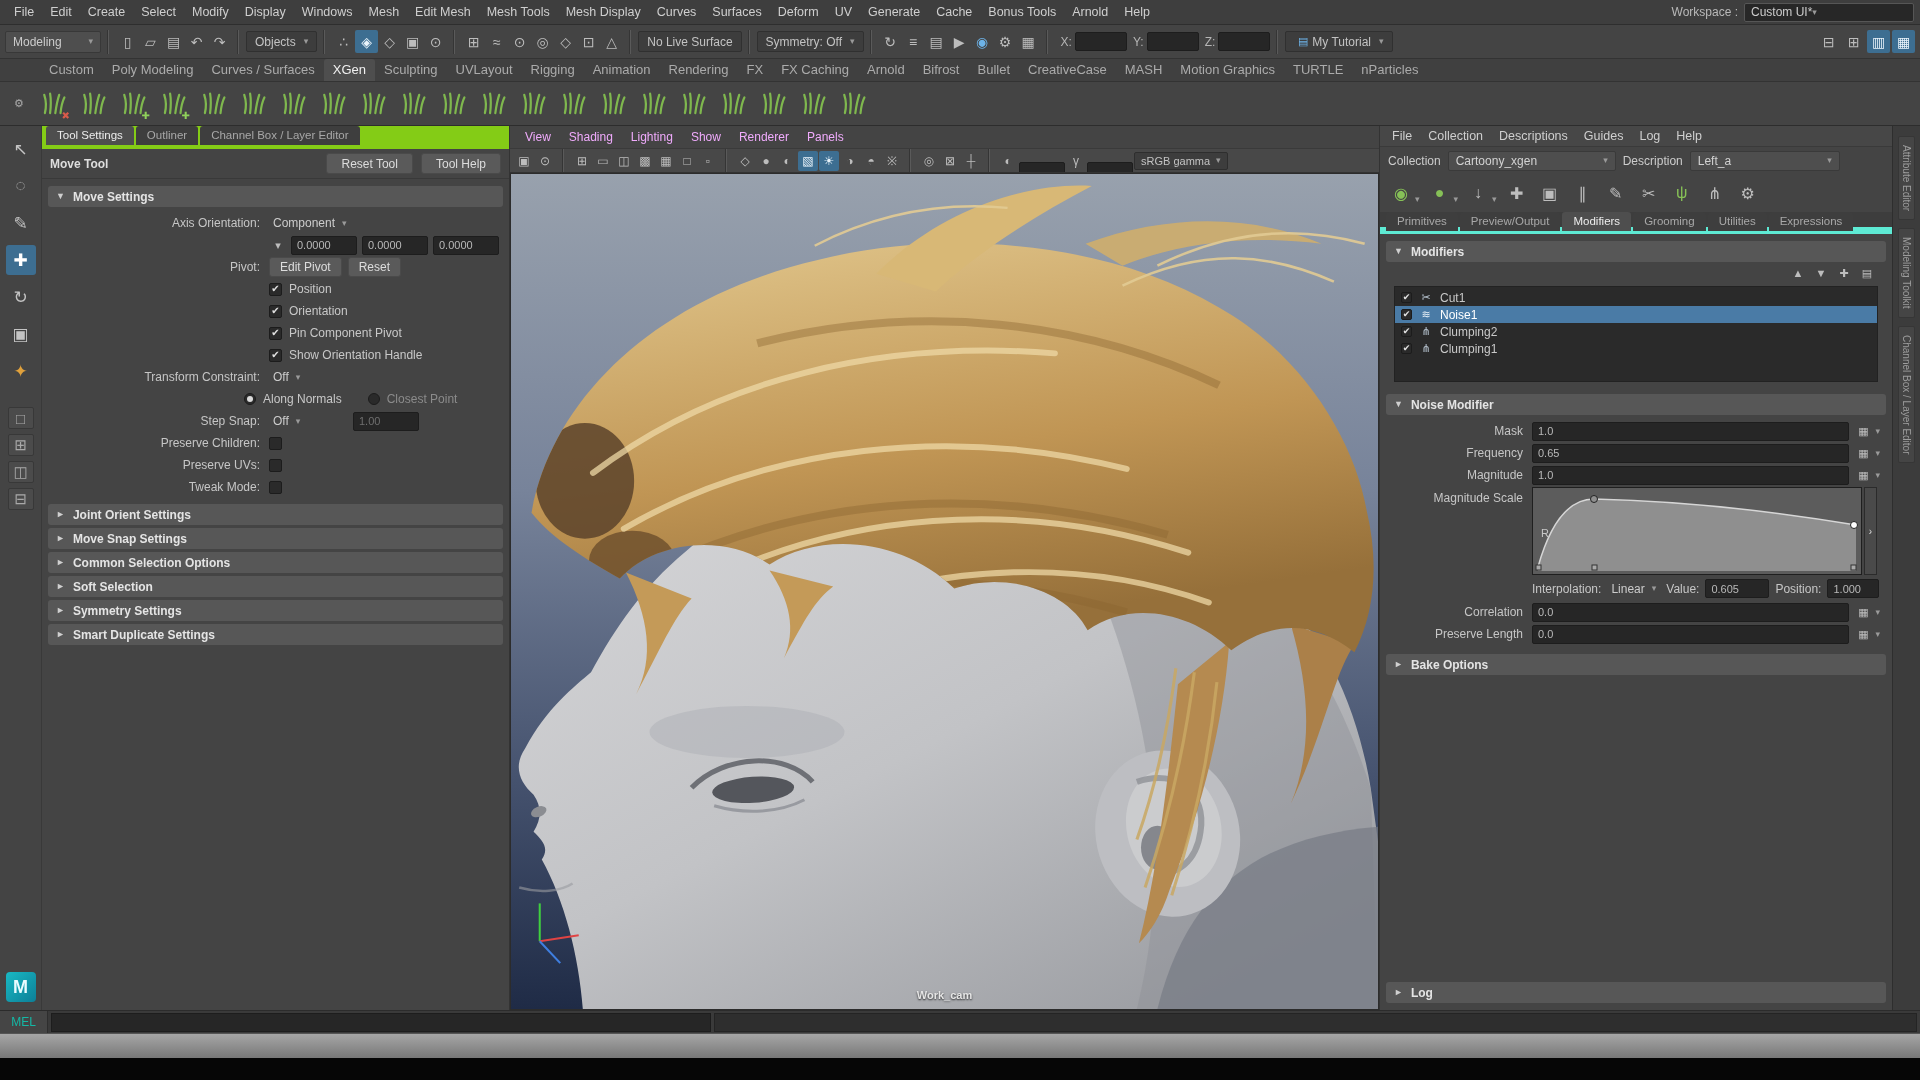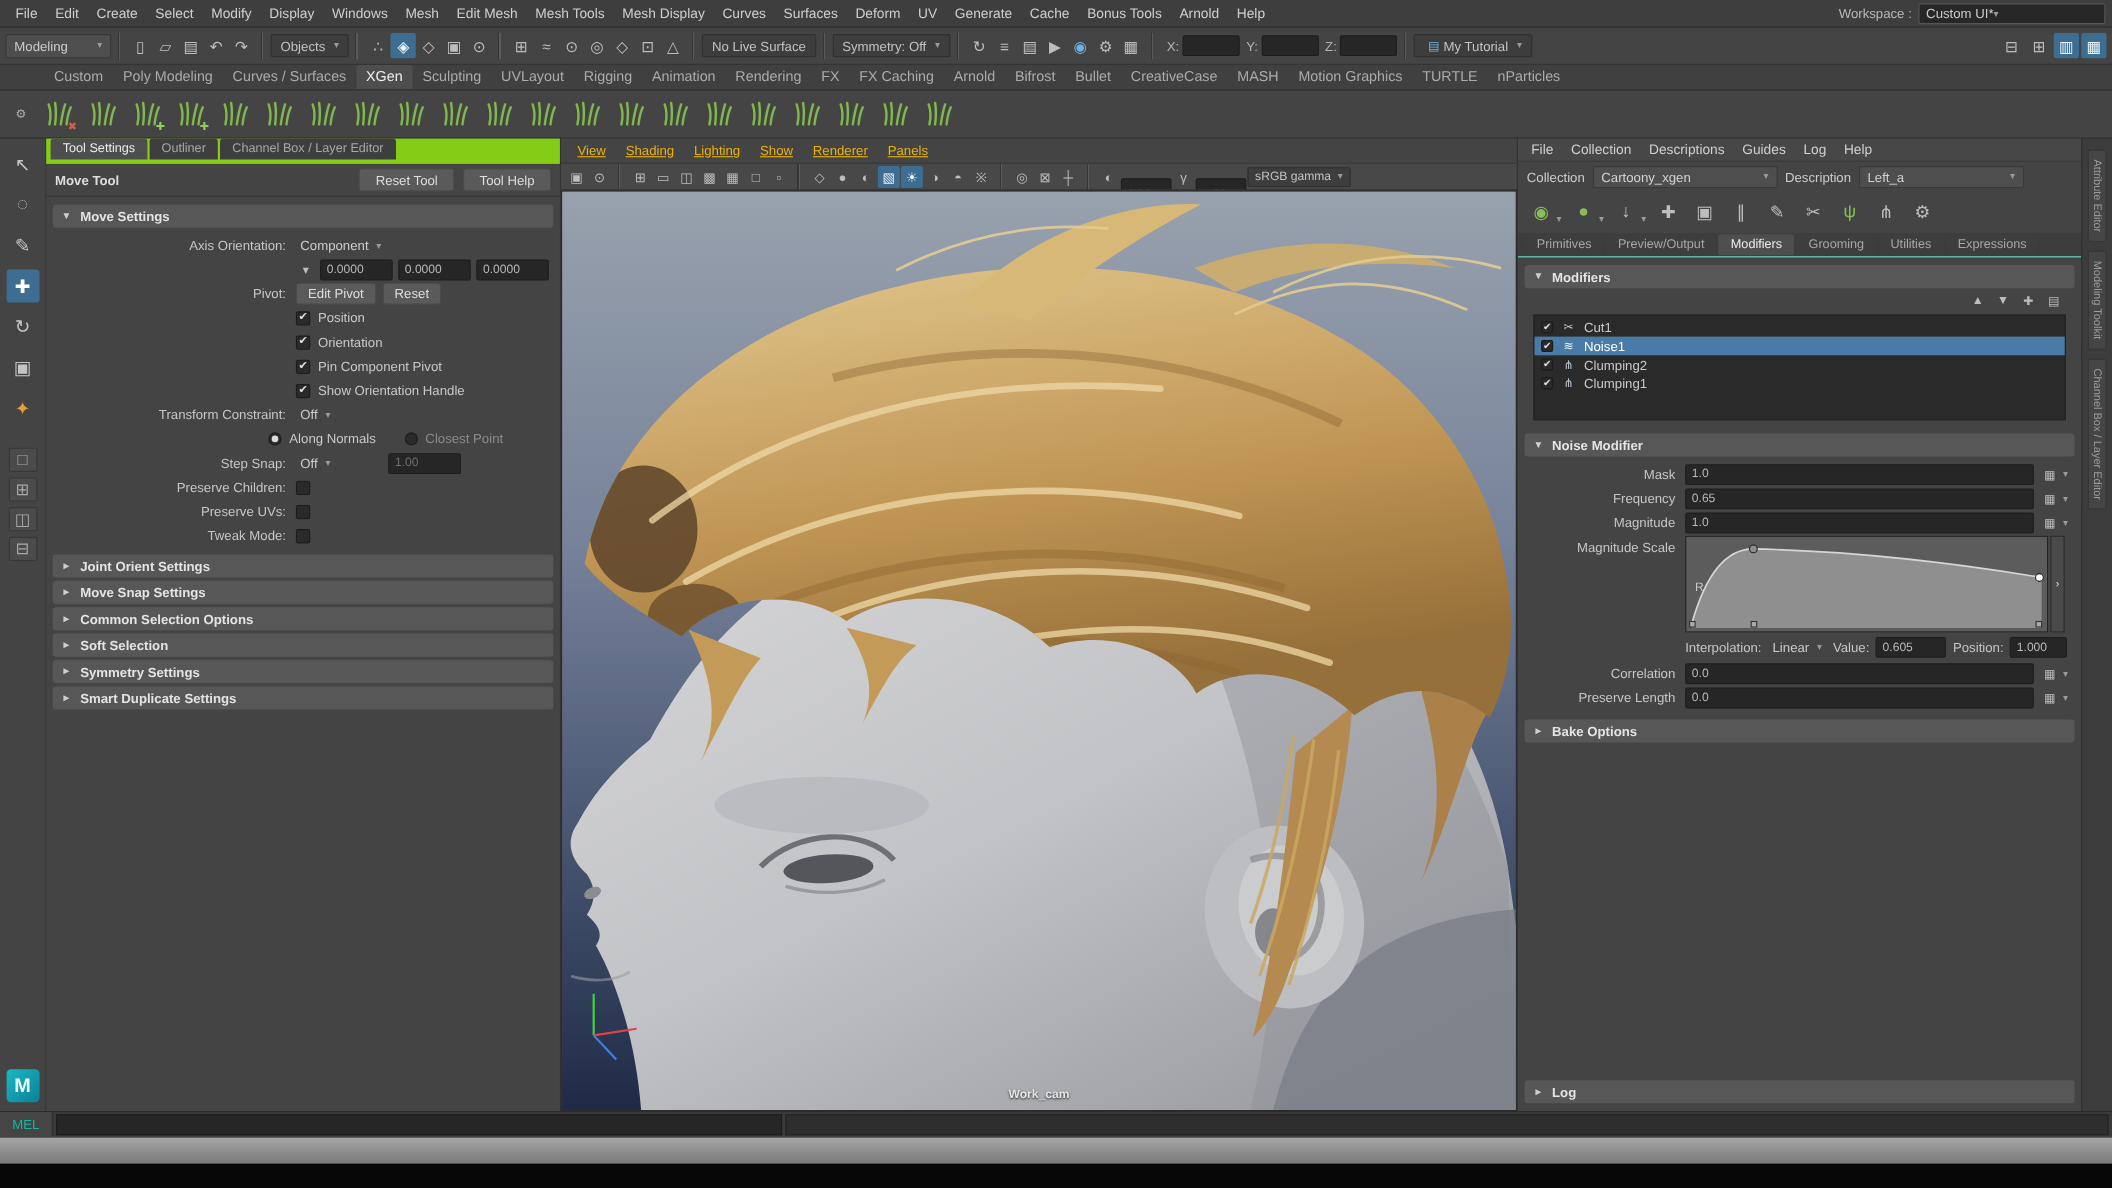--- a/index.html
+++ b/index.html
@@ -71,39 +71,39 @@
   .cb { width:13px; height:13px; background:#2a2a2a; border:1px solid #1c1c1c; border-radius:2px; display:flex; align-items:center; justify-content:center; flex:none; }
   .cb .tick { color:#e0e0e0; font-size:10px; line-height:1; }
   .cblab { margin-left:7px; color:#c8c8c8; }
   .rb { width:12px; height:12px; border-radius:50%; background:#2a2a2a; border:1px solid #1c1c1c; display:flex; align-items:center; justify-content:center; flex:none; }
   .rb .dot { width:6px; height:6px; border-radius:50%; background:#dadada; }
   .dim { color:#8b8b8b; }
 
   
   .vpcol { flex:1; display:flex; flex-direction:column; background:#444; min-width:0; }
   .vpmenu { height:22px; display:flex; align-items:center; padding:0 6px; background:#444; }
-  .vmi { padding:2px 9px; color:#eab308; font-size:12px;text-decoration:underline; }
+  .vmi { padding:2px 9px; color:#f0abfc; font-size:12px; }
   .vptools { height:25px; display:flex; align-items:center; gap:1px; background:#484848; border-top:1px solid #3a3a3a; border-bottom:1px solid #333; padding:0 4px; overflow:hidden; }
   .vptools .icn { width:20px; height:20px; font-size:12px; }
   .vpfield { width:46px; height:29px; background:#262626; border:1px solid #1d1d1d; border-radius:2px; color:#b9b9b9; display:flex; align-items:center; padding:0 5px; font-size:11px;margin-top:32px; }
   .vpsel { height:18px; background:#3d3d3d; border:1px solid #2e2e2e; border-radius:2px; display:flex; align-items:center; gap:6px; padding:0 6px; color:#c3c3c3; font-size:11px; white-space:nowrap; }
   .canvas { flex:1; position:relative; border:1px solid #2c2c2c; min-height:0; }
   .canvas svg.scene { position:absolute; inset:0; width:100%; height:100%; }
   .camlabel { position:absolute; bottom:8px; left:50%; transform:translateX(-50%); color:#e6e6e6; font-size:11px; font-weight:bold; text-shadow:0 1px 2px rgba(0,0,0,.8); }
 
   
   .xg { width:513px; background:#444444; display:flex; flex-direction:column; border-left:1px solid #333; }
   .xgmenu { height:21px; display:flex; align-items:center; padding:0 4px; background:#474747; border-bottom:1px solid #3a3a3a; }
   .xgrow1 { height:27px; display:flex; align-items:center; padding:0 8px; gap:7px; }
   .xgsel { height:20px; background:#4e4e4e; border:1px solid #3a3a3a; border-radius:2px; display:flex; align-items:center; justify-content:space-between; gap:8px; padding:0 7px; color:#d2d2d2; }
   .xgtools { height:38px; display:flex; align-items:center; gap:7px; padding:0 8px; }
   .xgtools .icn { width:26px; height:26px; font-size:16px; }
   .dd { display:flex; align-items:flex-end; }
   .dd .ar { margin-left:1px; margin-bottom:2px; }
-  .xgtabs { height:22px; display:flex; align-items:center; padding:0 6px; background:#3d3d3d; border-bottom:1px solid #5eead4; }
+  .xgtabs { height:22px; display:flex; align-items:flex-start; padding:0 6px; background:#3d3d3d; border-bottom:7px solid #5eead4; }
   .xgbody { flex:1; display:flex; flex-direction:column; padding:4px 4px; min-height:0; }
   .xg .lbl { width:140px; text-align:right; padding-right:9px; color:#c6c6c6; flex:none; white-space:nowrap; }
   .fgrow { flex:1; }
   .mapbtns { display:flex; align-items:center; gap:3px; margin-left:5px; }
   .sorticons { display:flex; justify-content:flex-end; gap:5px; padding:2px 10px; }
   .mlist { background:#2a2a2a; border:1px solid #222; margin:2px 8px 6px; height:96px; padding:2px 0; }
   .mrow { display:flex; align-items:center; gap:7px; height:17px; padding:0 6px; color:#c9c9c9; font-size:12px; }
   .mrow .cb { width:11px; height:11px; }
   .mrow .cb .tick { font-size:9px; }
   .mrow.selected { background:#4a7ba6; color:#ffffff; }

